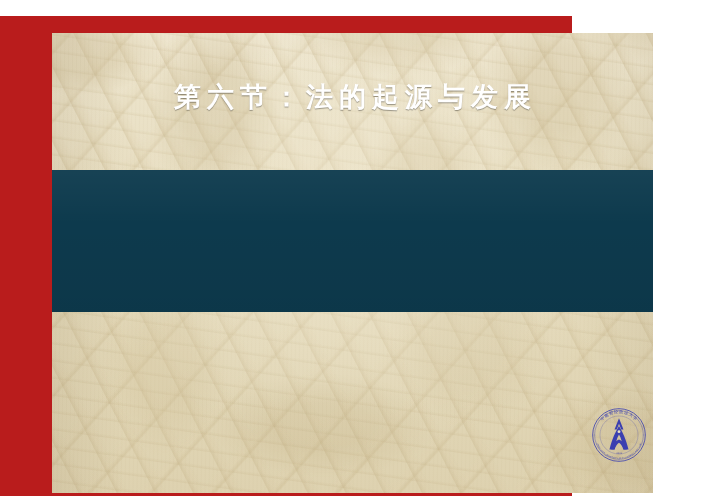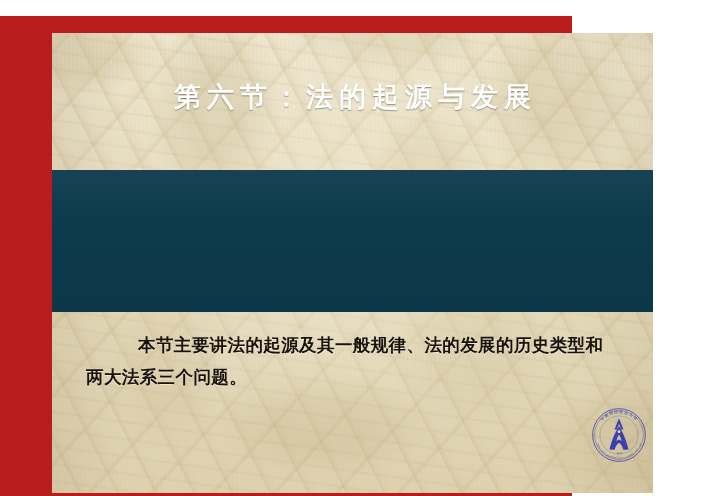--- a/index.html
+++ b/index.html
@@ -182,21 +182,20 @@
     <div class="bg-swirls"></div>
     <div class="bg-fibers"></div>
     <div class="bg-vignette"></div>
 
     <div id="title-band">
       <div class="band-sheen"></div>
     </div>
 
     <div id="slide-title">第六节：法的起源与发展</div>
 
-    <div id="body-text">本节主要讲法的起源及其一般规律、法的发展的历史类型和两大法系三个问题。</div>
 
     <div id="university-logo">
       <svg viewBox="0 0 100 100" width="56" height="56" aria-hidden="true">
         <defs>
           <path id="arcTop" d="M 50,50 m -39,0 a 39,39 0 0 1 78,0" fill="none"></path>
           <path id="arcBot" d="M 50,50 m -43,0 a 43,43 0 0 0 86,0" fill="none"></path>
         </defs>
 
         <circle cx="50" cy="50" r="47" fill="none" stroke="#3a3fb0" stroke-width="1.6" opacity="0.9"></circle>
         <circle cx="50" cy="50" r="43.5" fill="none" stroke="#3a3fb0" stroke-width="0.9" opacity="0.75"></circle>

